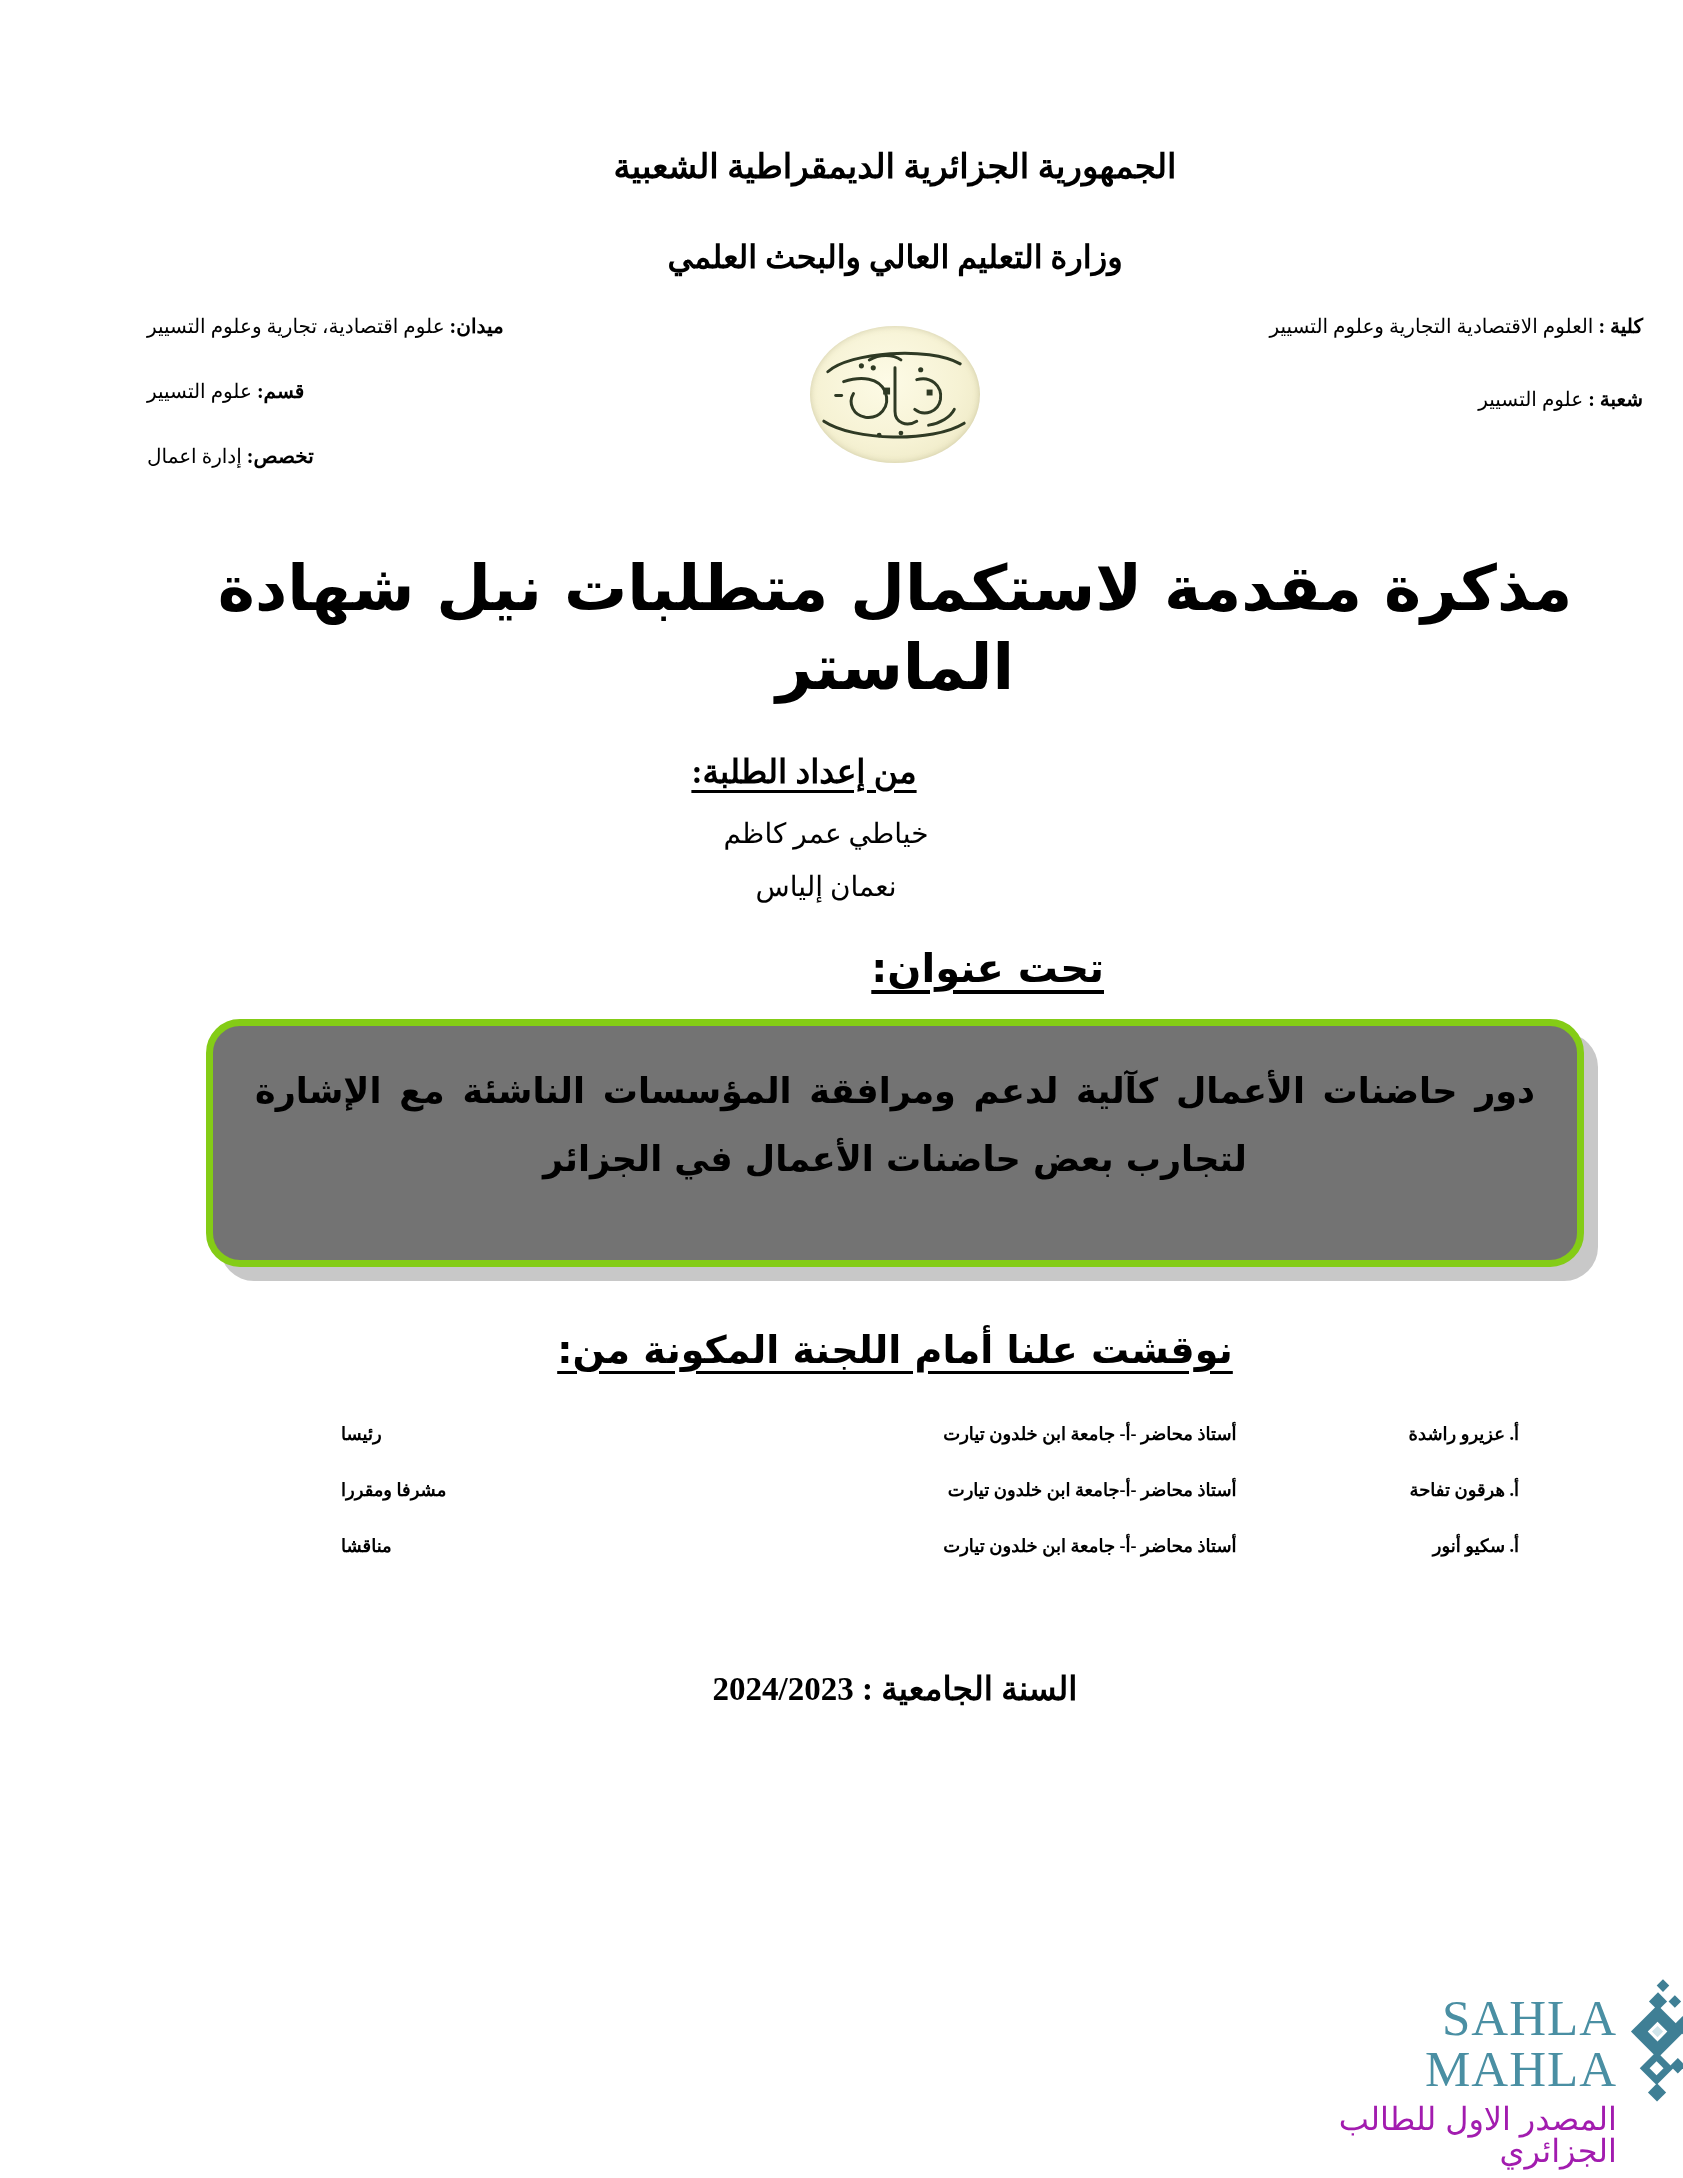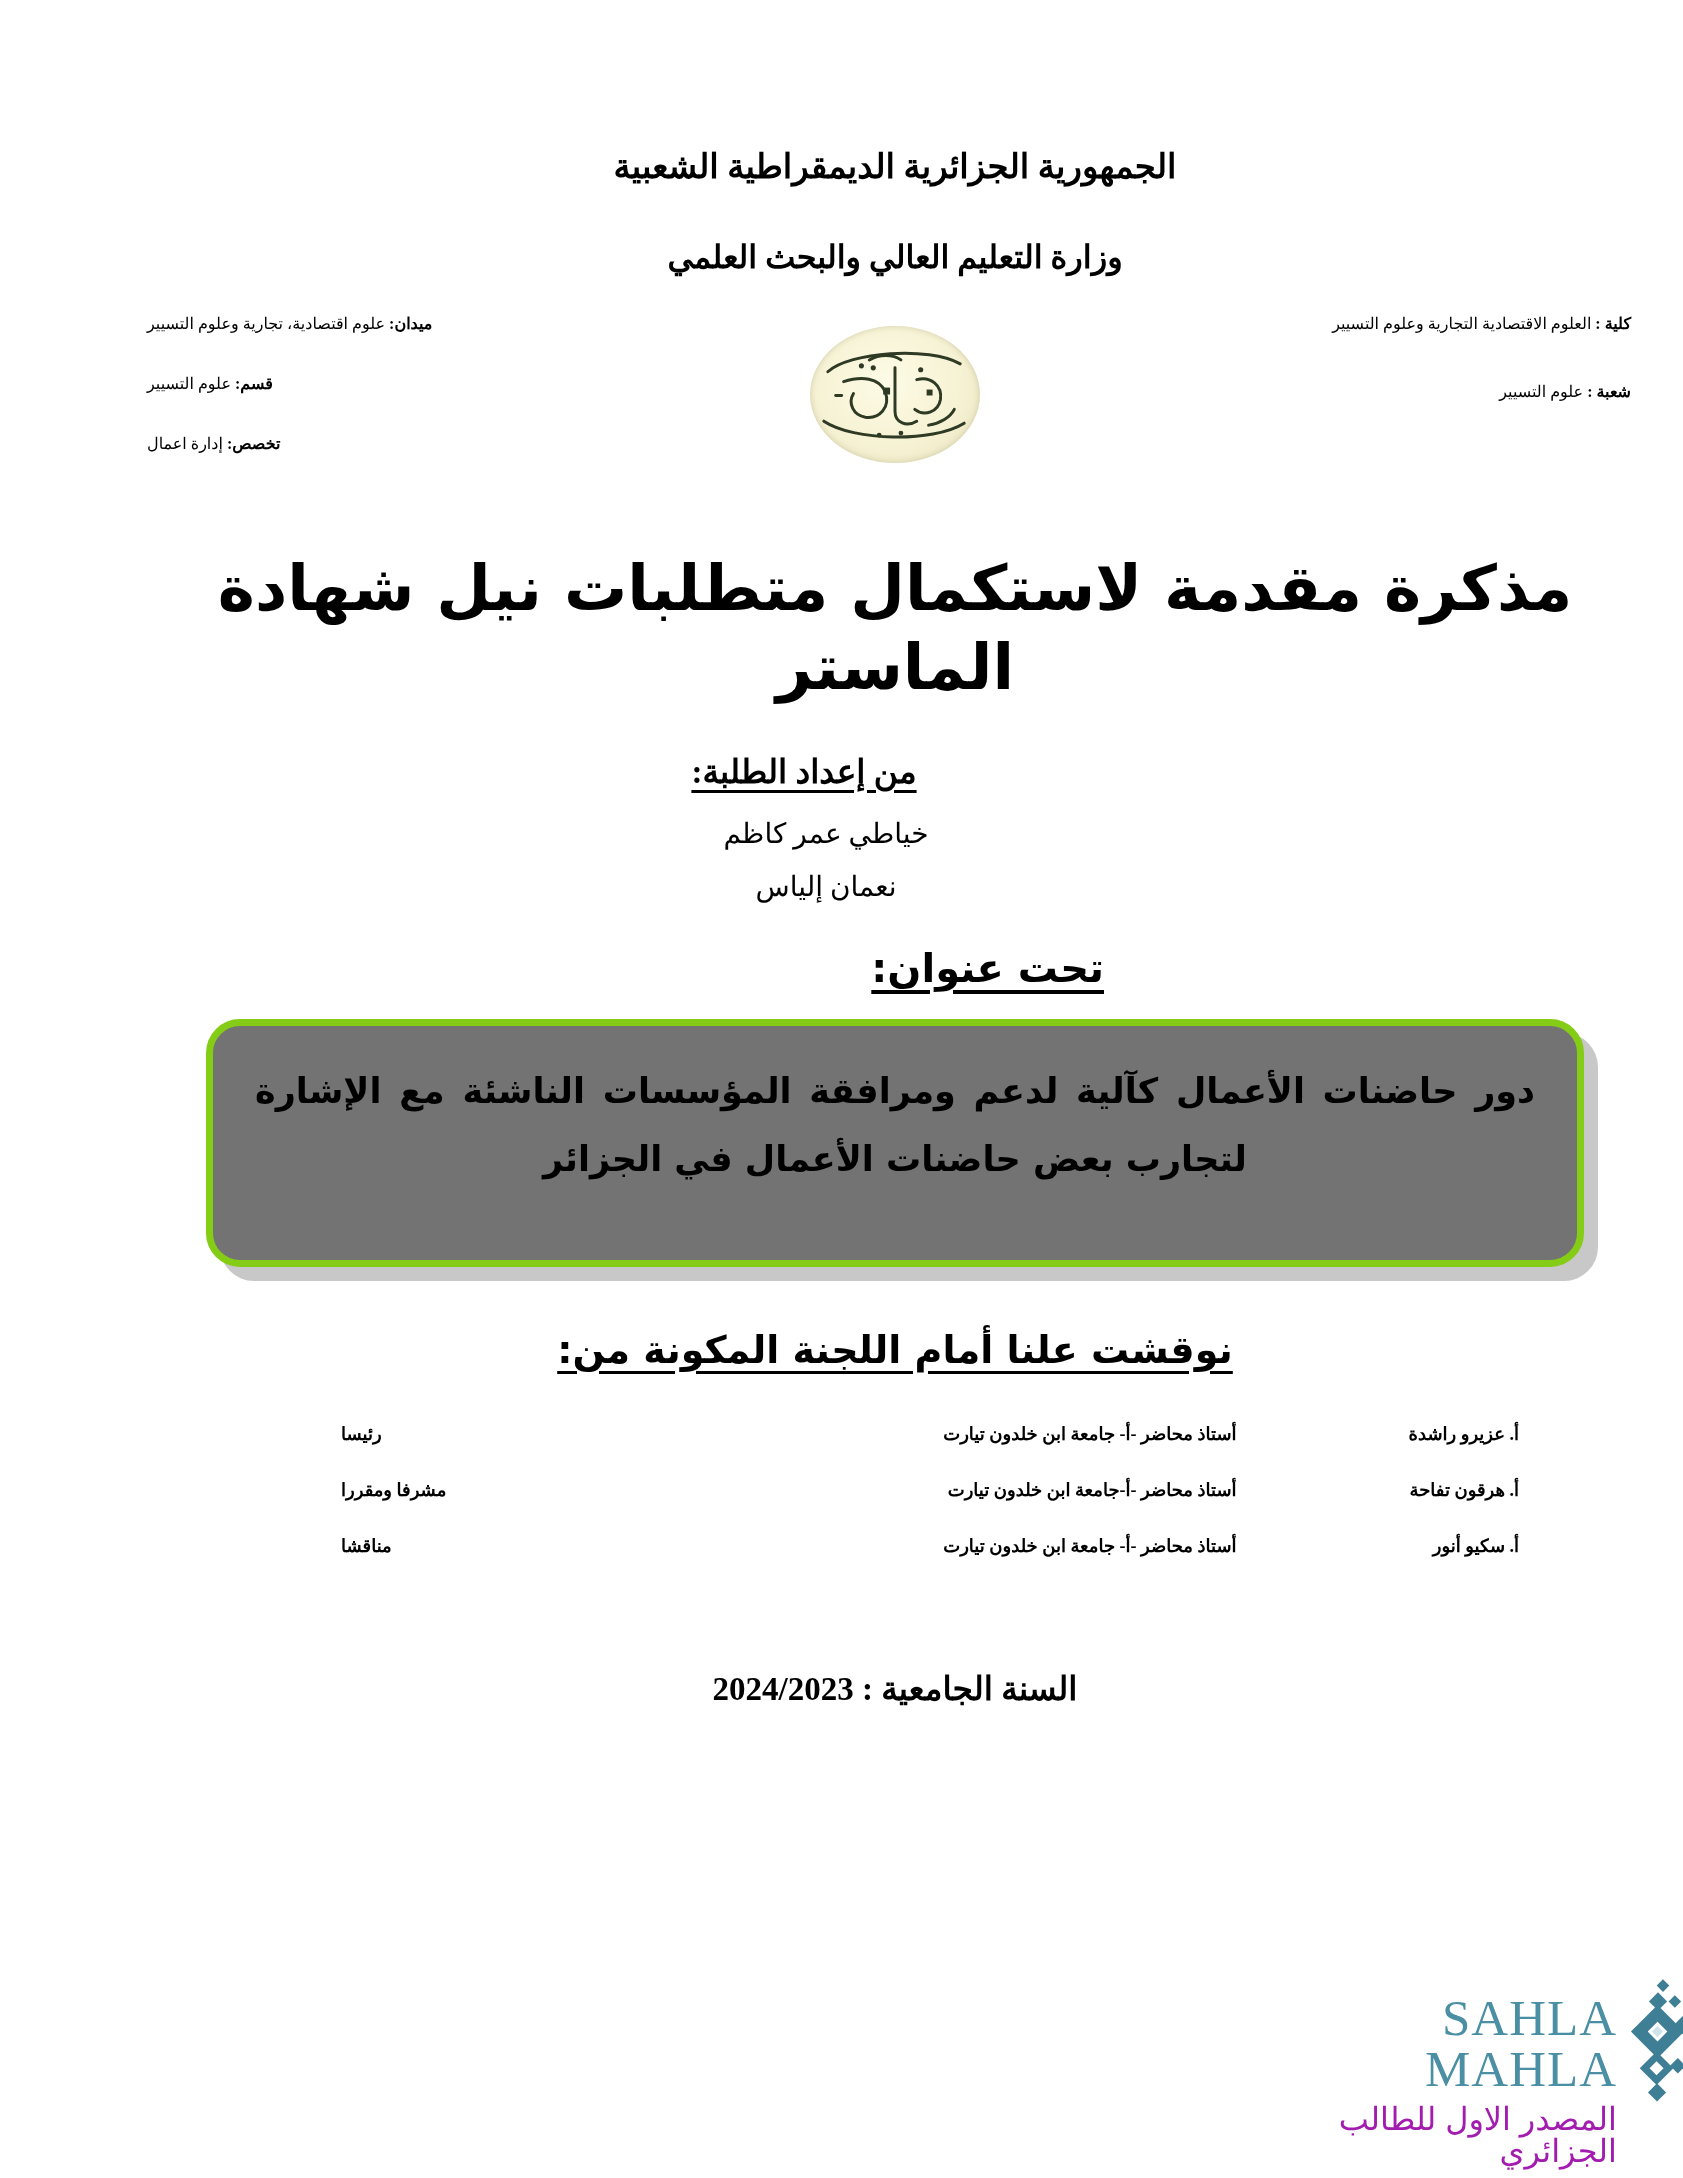--- a/index.html
+++ b/index.html
@@ -41,29 +41,29 @@
     position: relative;
     margin-top: 38px;
     height: 228px;
   }
   .info-col {
     position: absolute;
     top: 0;
     width: 594px;
   }
   .info-col.right {
-    right: 52px;
+    right: 40px;
     text-align: right;
   }
   .info-col.left {
     left: 40px;
     text-align: left;
   }
   .info-row {
-    font-size: 16px;
+    font-size: 20px;
     line-height: 1.25;
     white-space: nowrap;
     margin-bottom: 40px;
   }
   .info-row .lbl { font-weight: bold; }
   .info-col.right .info-row:first-child { margin-bottom: 48px; }
 
   .logo-wrap {
     position: absolute;
     left: 0; right: 0;

